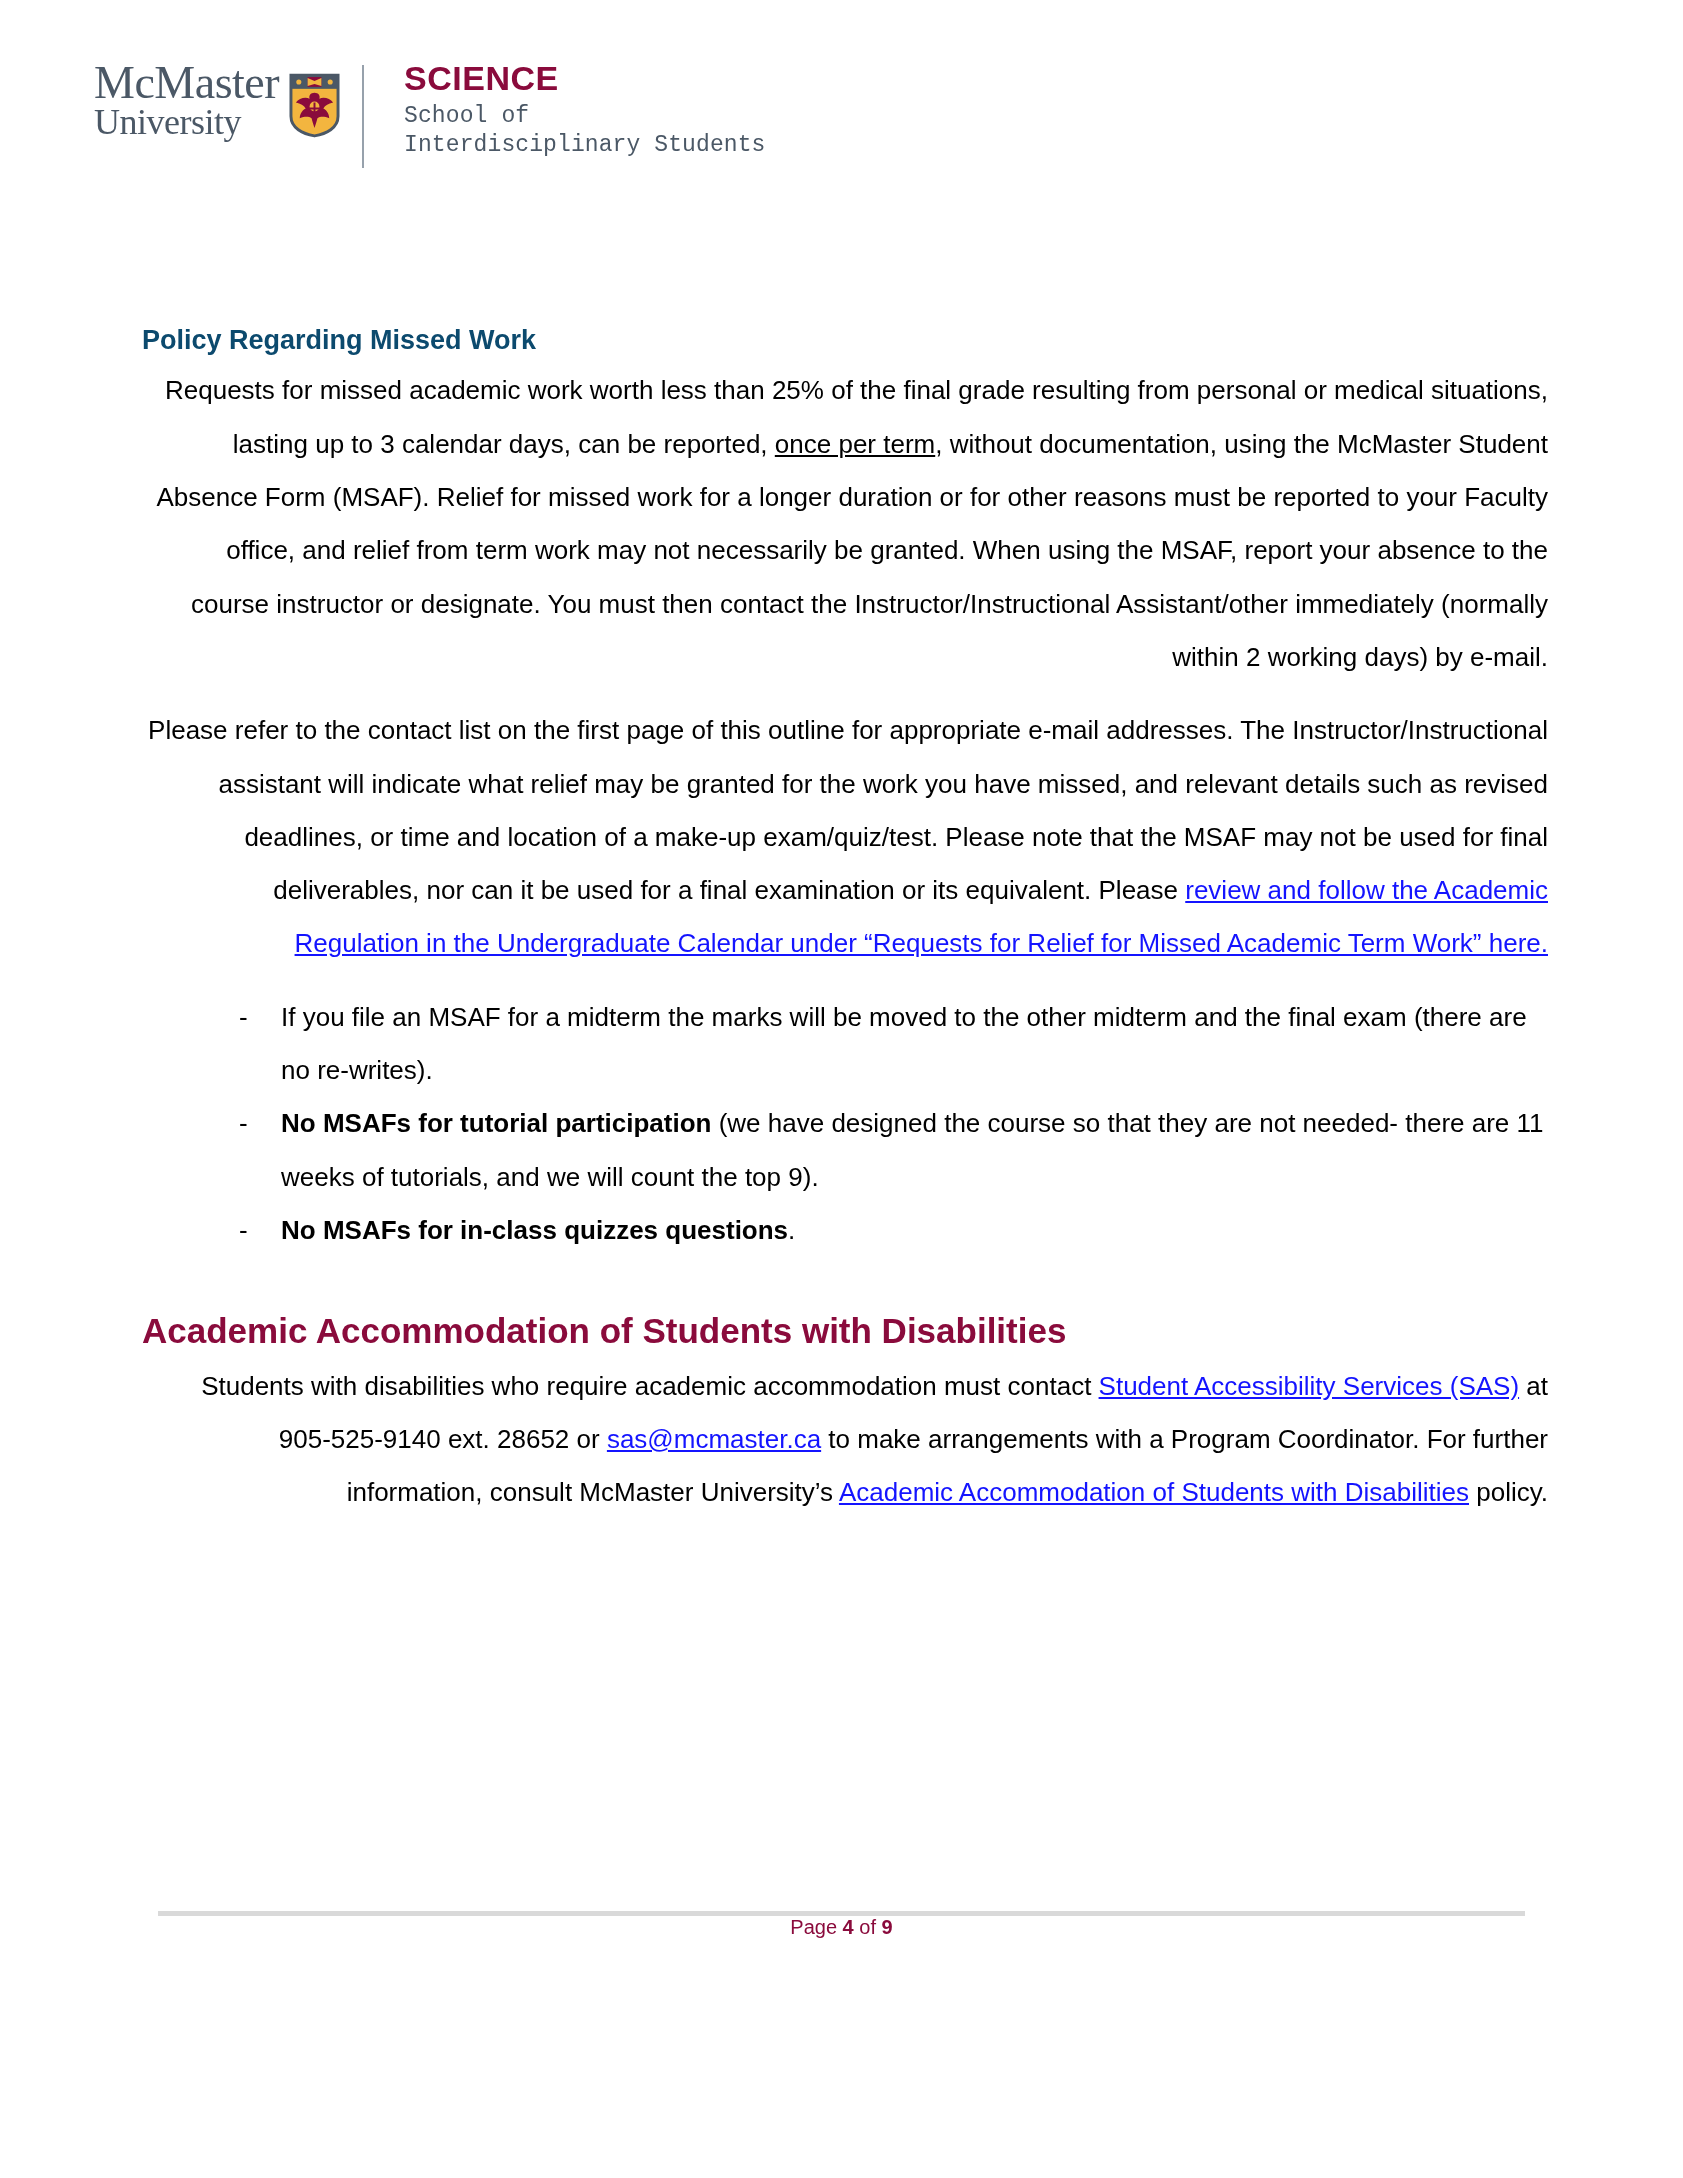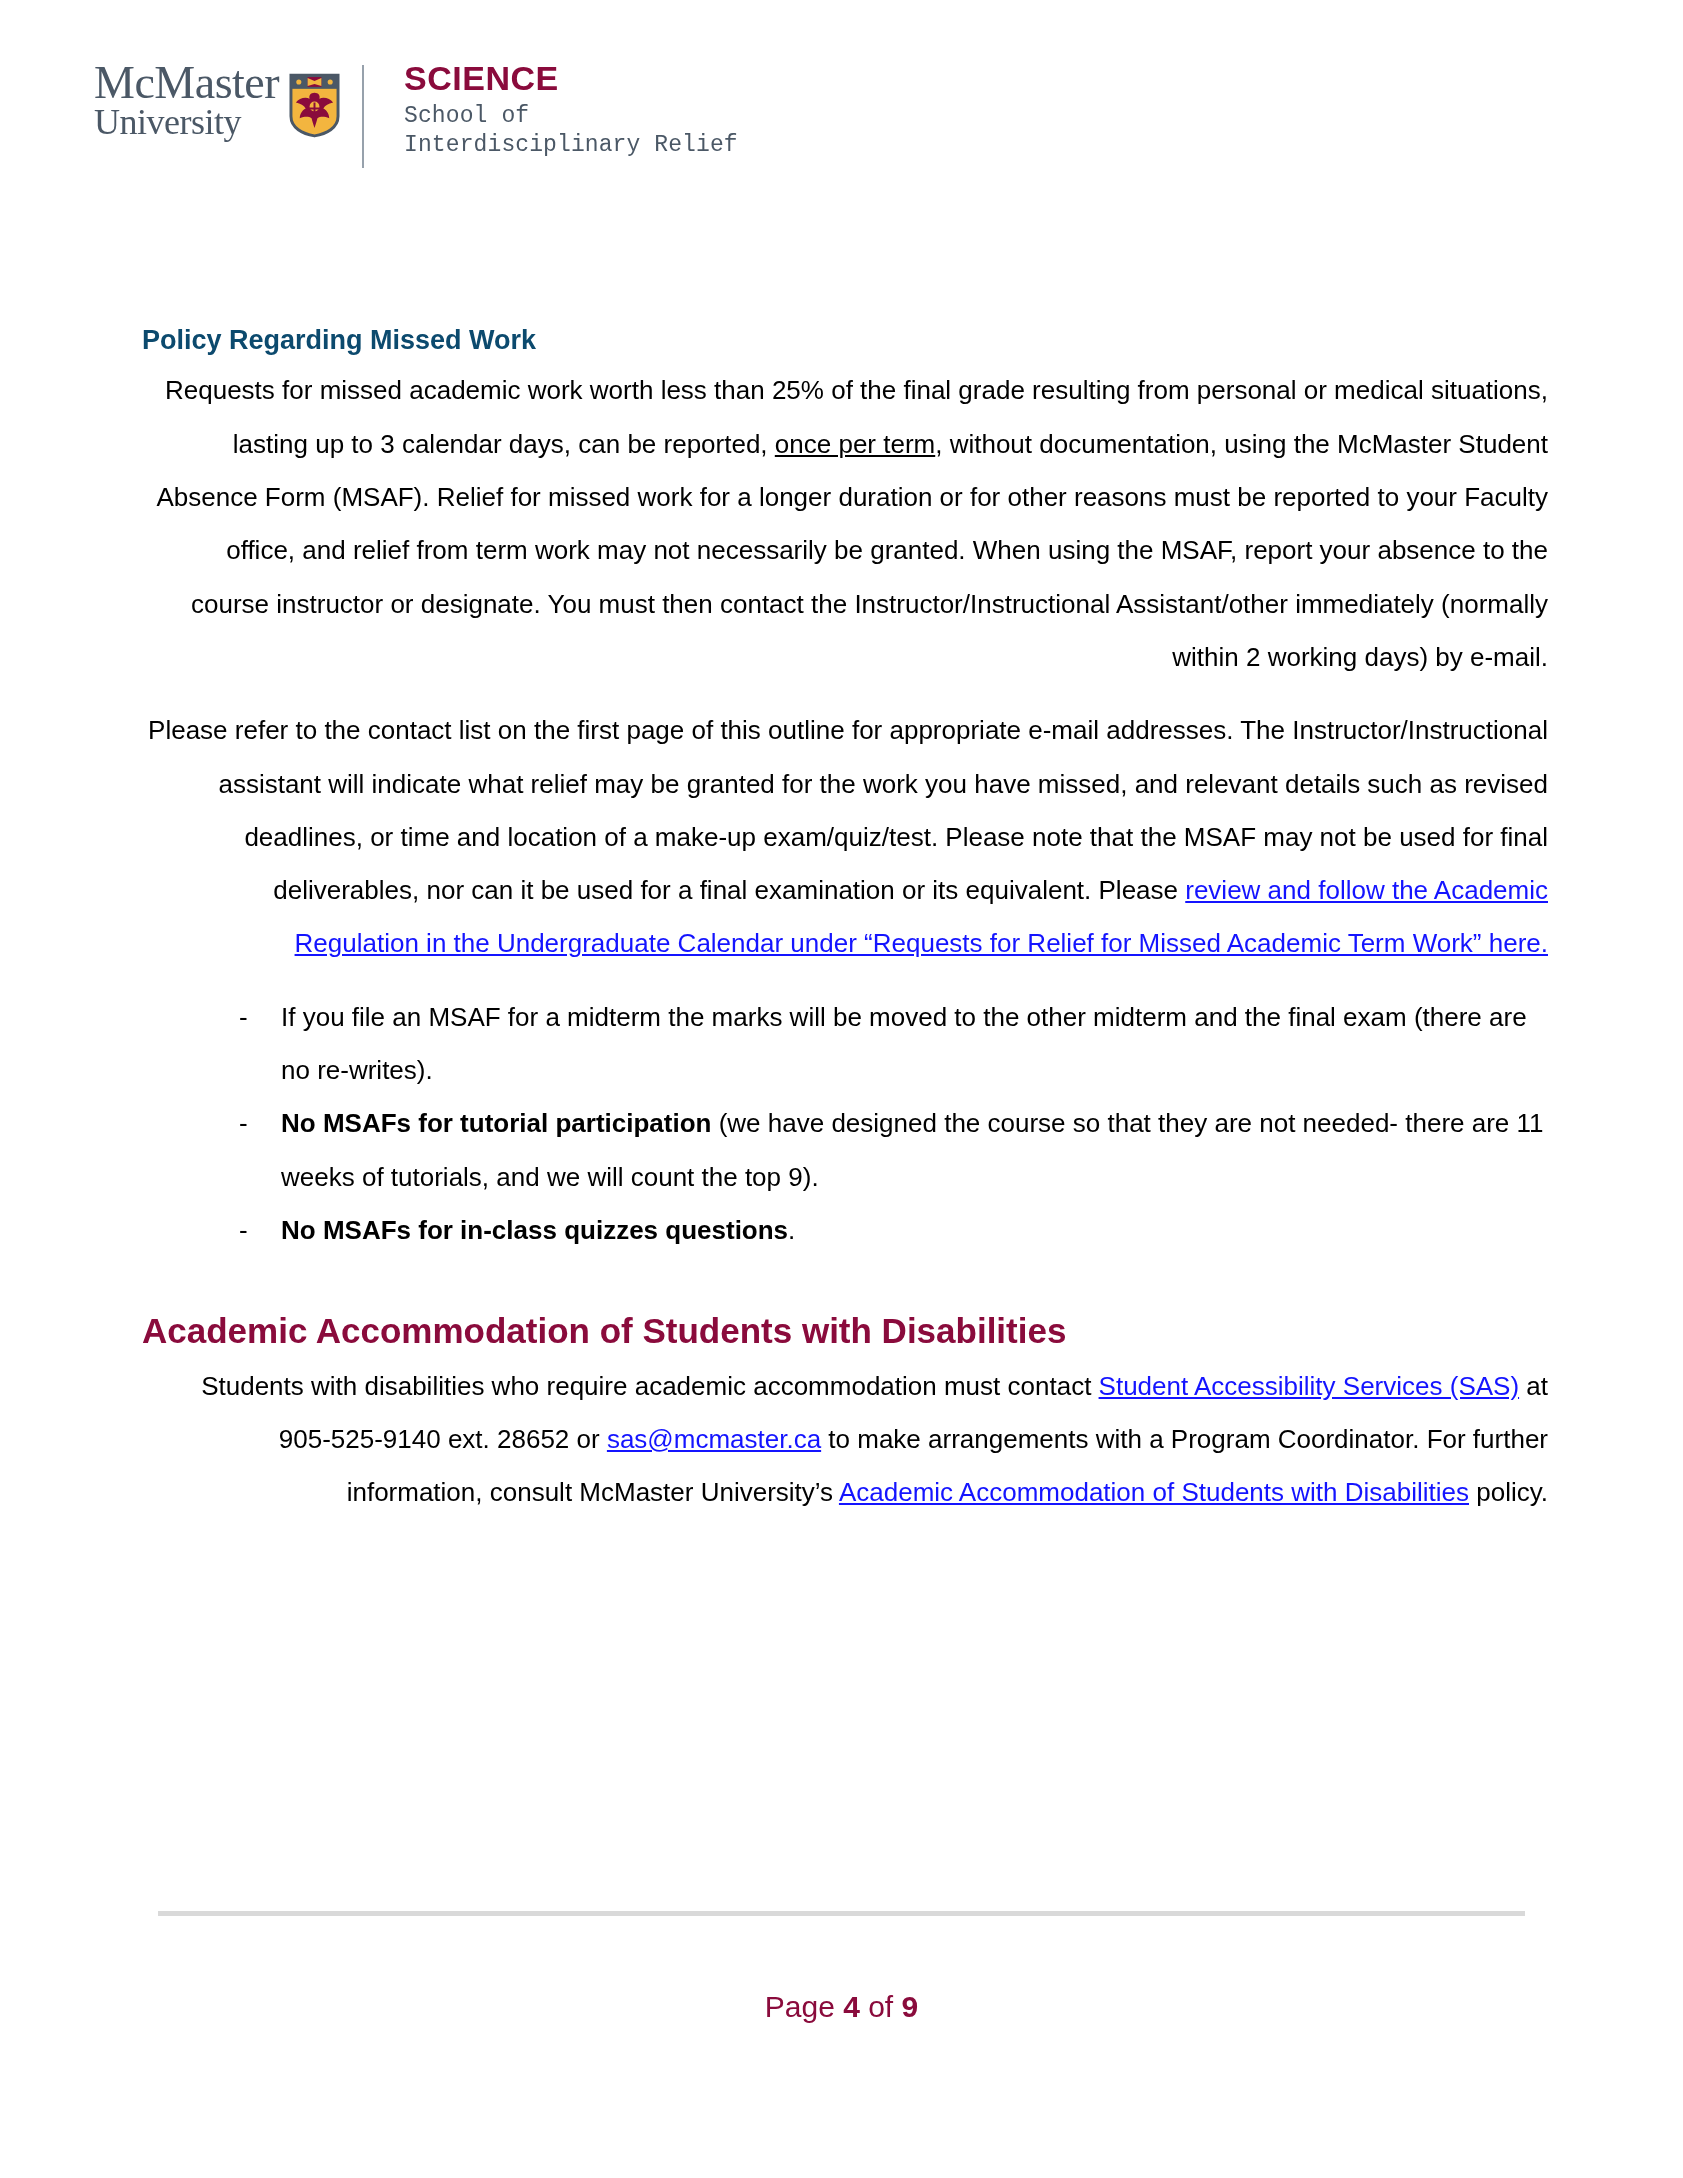--- a/index.html
+++ b/index.html
@@ -153,26 +153,26 @@
   .footer-rule {
     position: absolute;
     left: 158px;
     right: 158px;
     top: 1911px;
     height: 5px;
     background: #d9d9d9;
   }
   .footer {
     position: absolute;
-    top: 1990px;
+    top: 1916px;
     left: 0;
     width: 1683px;
     text-align: center;
     color: #8a0b3c;
-    font-size: 30px;
+    font-size: 20px;
   }
   .footer .num {
     font-weight: bold;
   }
 </style>
 </head>
 <body>
 
 <div class="page">
 
@@ -196,21 +196,21 @@
           <path d="M25 30 h2 v12 h-2 z M21 35 h10 v2 h-10 z" fill="#8a0b3c"></path>
         </svg>
       </span>
     </div>
 
     <div class="divider-rule"></div>
 
     <div class="science-block">
       <div class="science-title">SCIENCE</div>
       <div class="science-sub">School of</div>
-      <div class="science-sub">Interdisciplinary Relief</div>
+      <div class="science-sub">Interdisciplinary Students</div>
     </div>
 
   </div>
 
   <div class="content">
 
     <h2 class="h-sub">Policy Regarding Missed Work</h2>
 
     <p class="body-text"><span>Requests for missed academic work worth less than 25% of the final grade resulting from personal or medical situations, lasting up to 3 calendar days, can be reported, </span><span class="u">once per term</span><span>, without documentation, using the McMaster Student Absence Form (MSAF). Relief for missed work for a longer duration or for other reasons must be reported to your Faculty office, and relief from term work may not necessarily be granted. When using the MSAF, report your absence to the course instructor or designate. You must then contact the Instructor/Instructional Assistant/other immediately (normally within 2 working days) by e-mail.</span></p>
 

